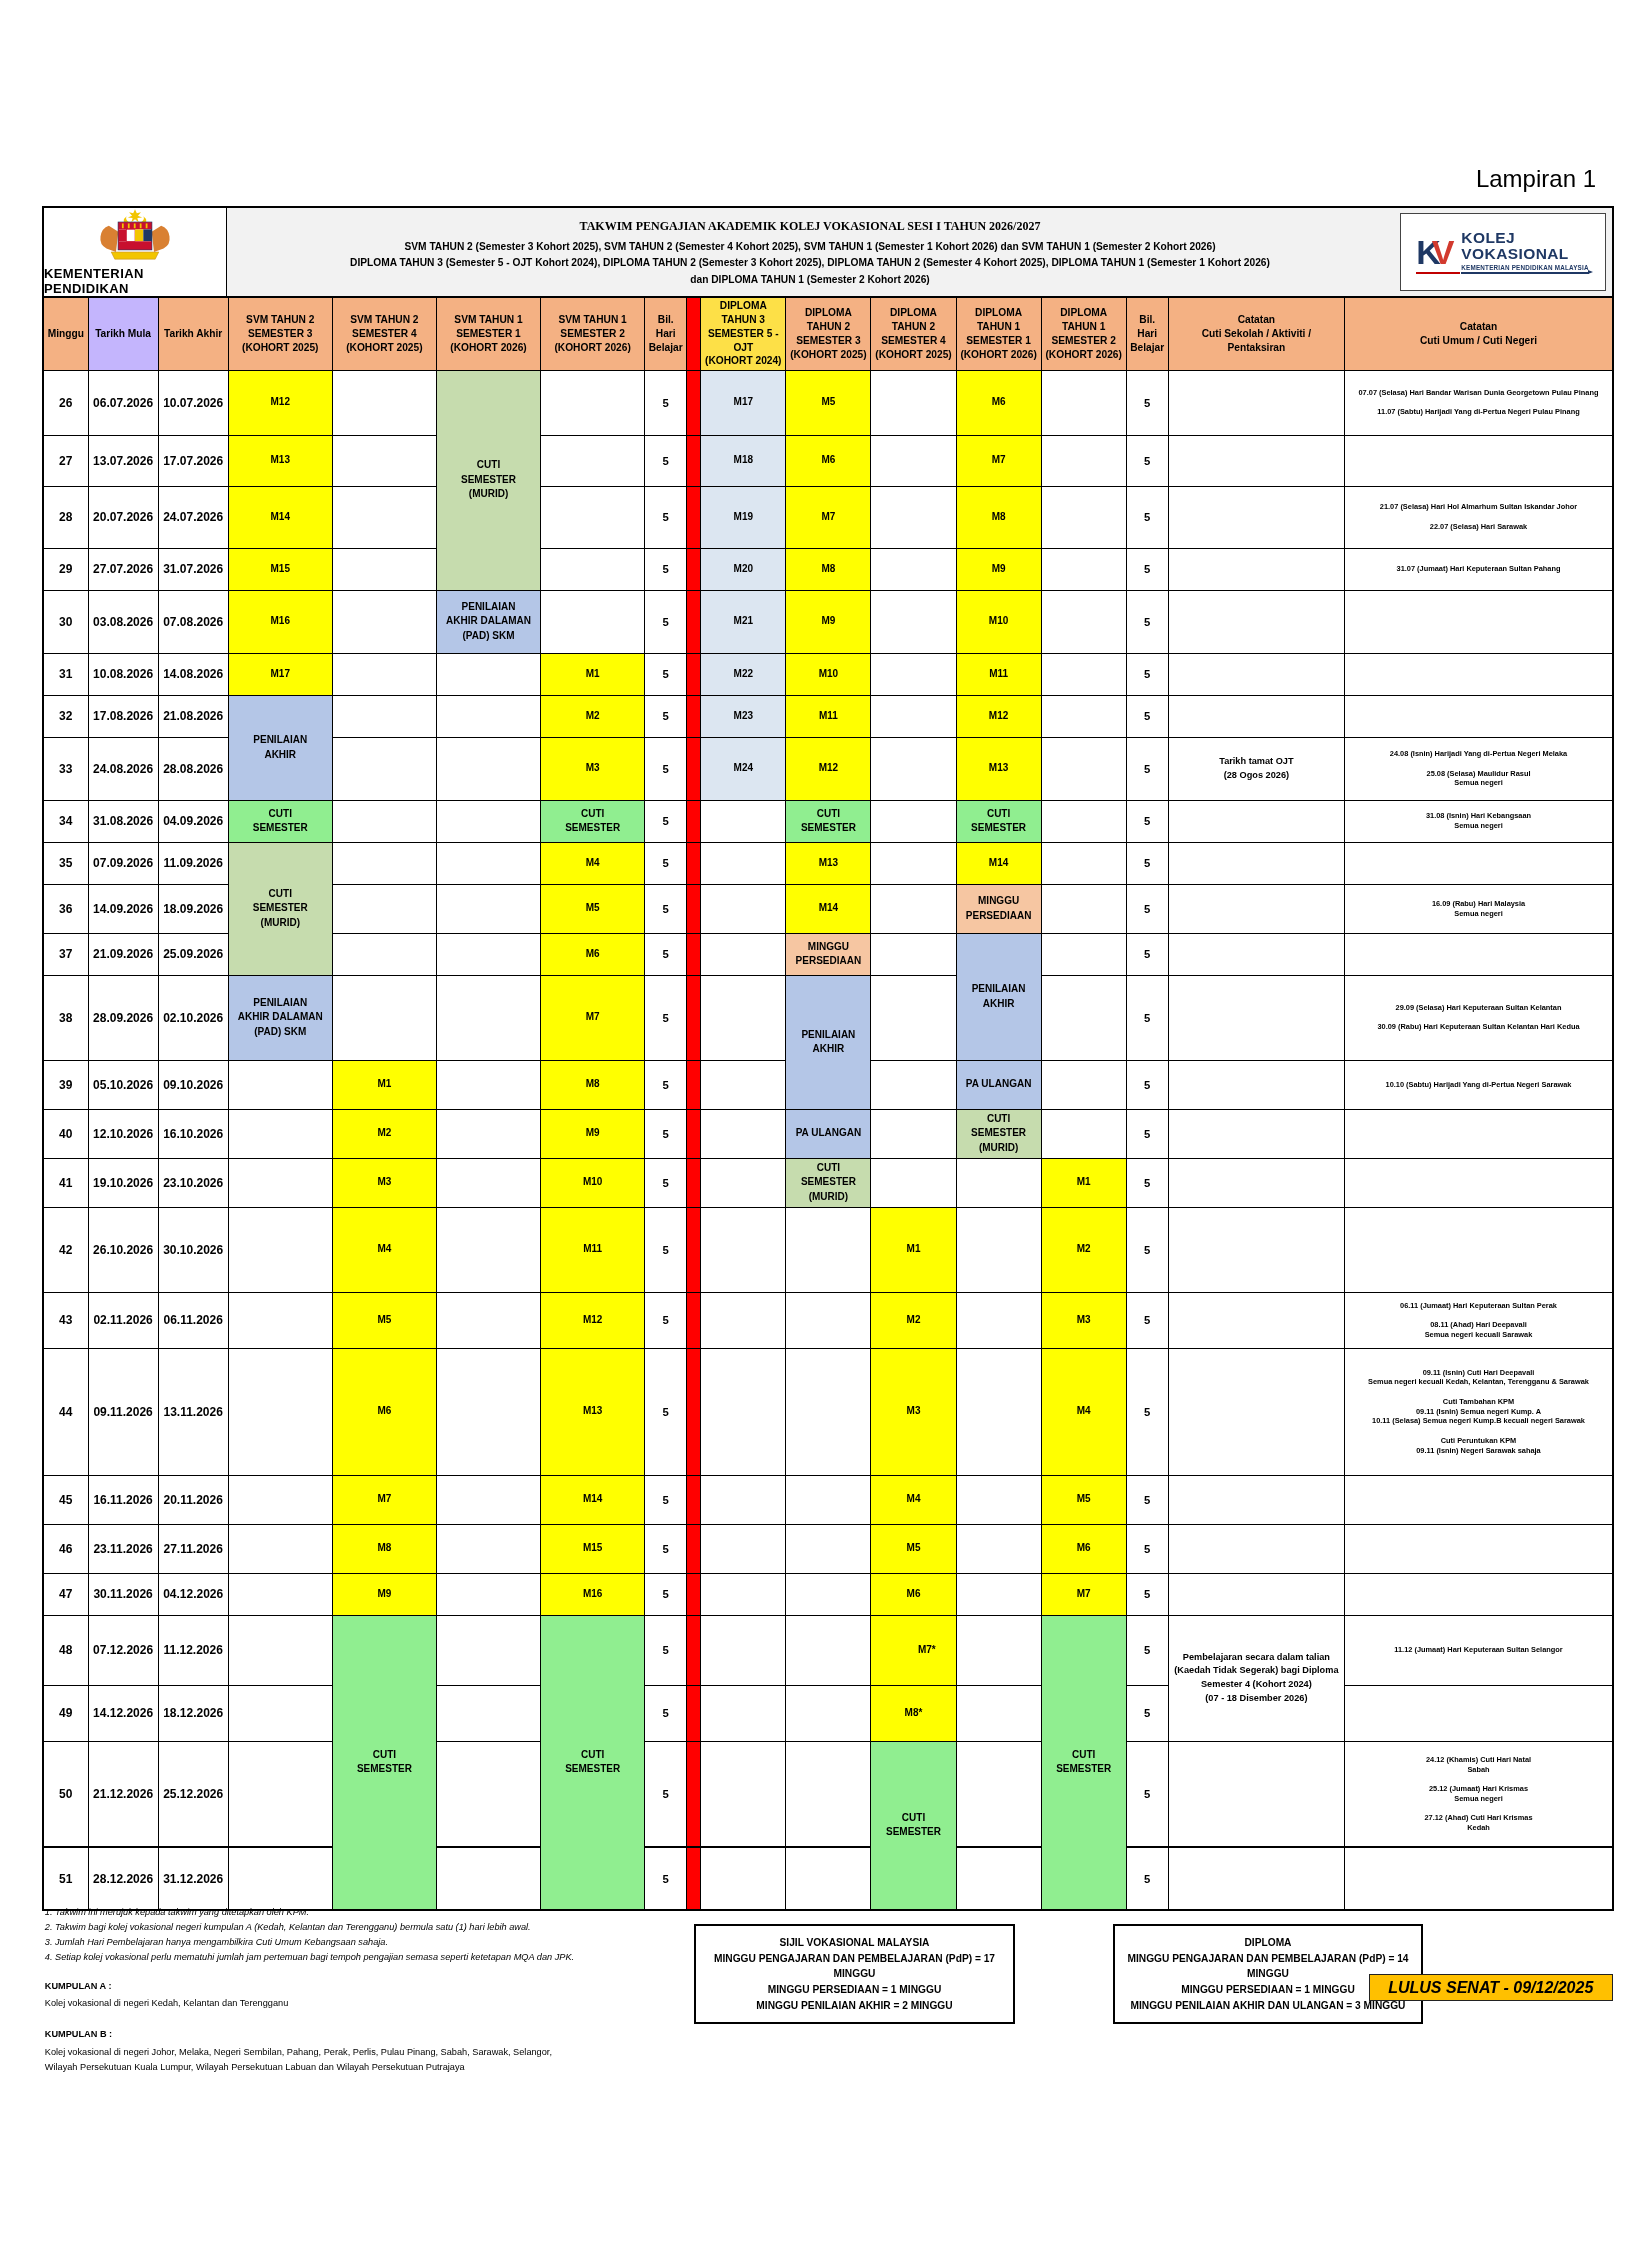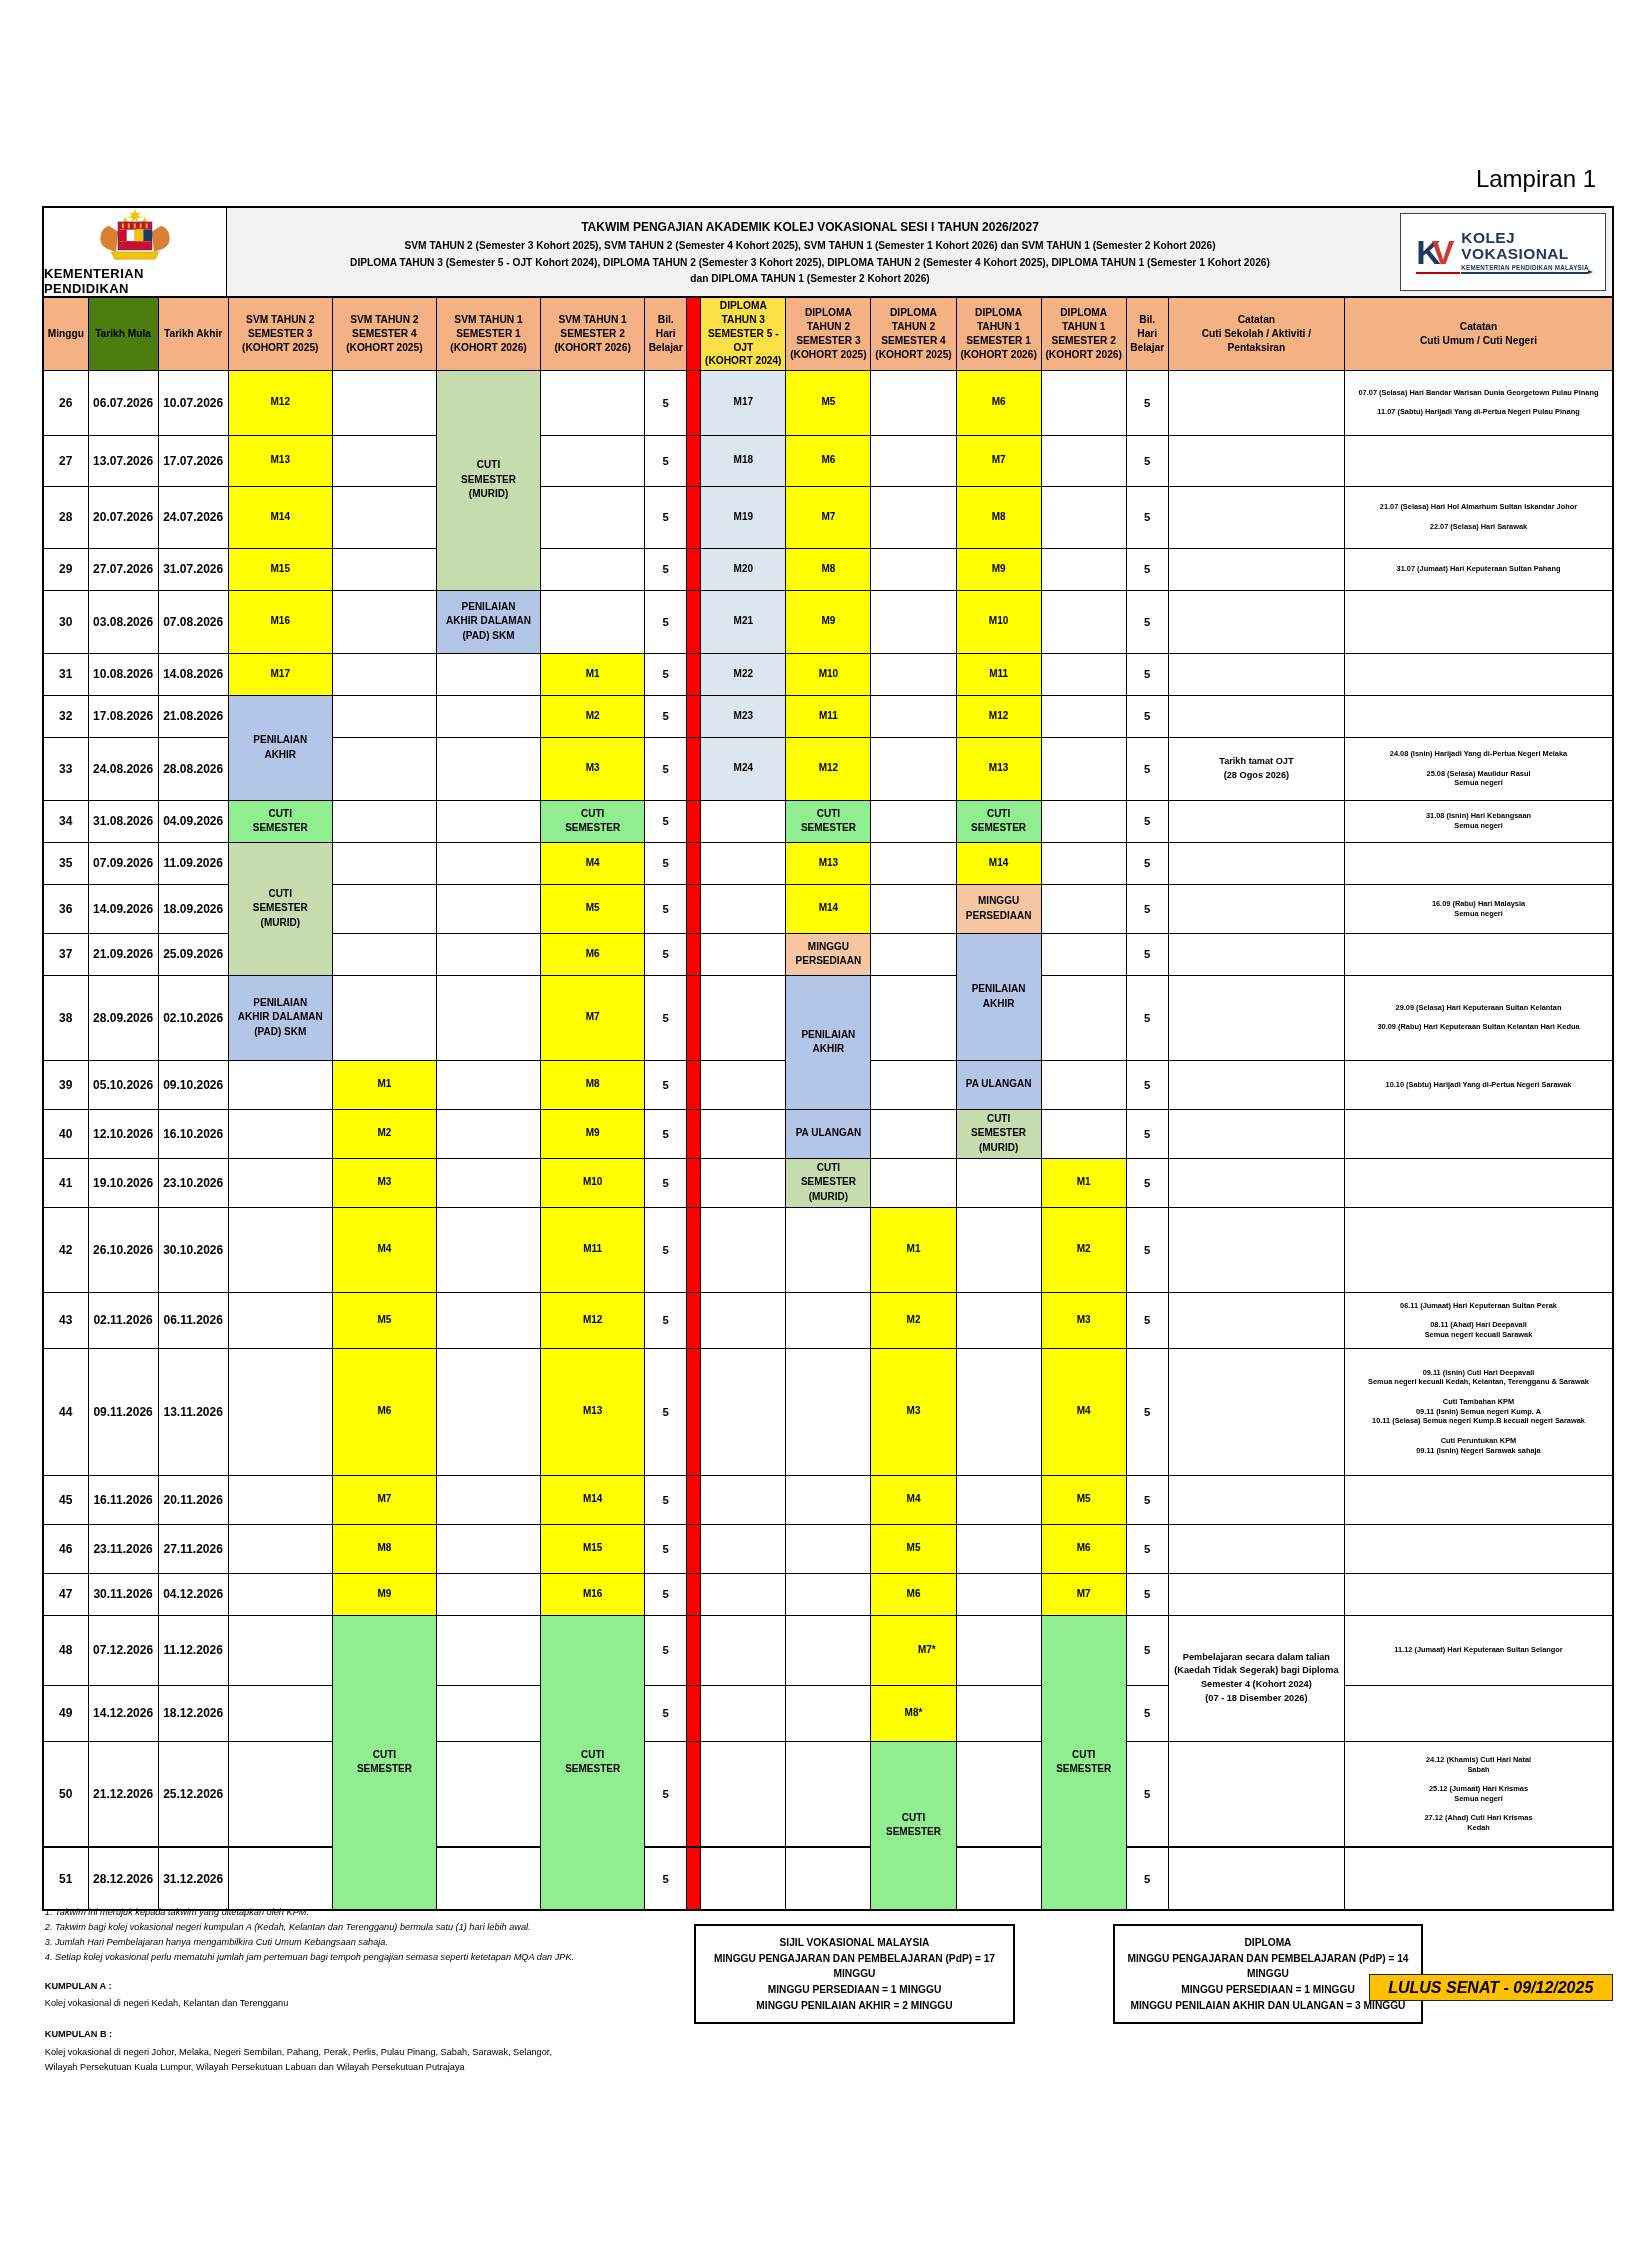--- a/index.html
+++ b/index.html
@@ -10,21 +10,21 @@
 
   .doc { position:absolute; left:42px; top:206px; width:1572px; }
 
   
   .doc-header { display:flex; height:90px; border:2.1px solid #000; border-bottom:none; }
   .crest-cell { width:183px; background:#fff; border-right:1.4px solid #000;
                 display:flex; flex-direction:column; align-items:center; justify-content:center; }
   .crest-label { font-size:13px; font-weight:bold; letter-spacing:0.4px; margin-top:2.1px; }
   .title-cell { flex:1; background:#F2F2F2; display:flex; flex-direction:column;
                 align-items:center; justify-content:center; text-align:center; padding:4.2px 7px; }
-  .title-l1 { font-size:12px; font-weight:bold; margin-bottom:6.3px; }
+  .title-l1 { font-size:12px; font-weight:bold; margin-bottom:6.3px;font-family:Liberation Serif, serif; }
   .title-l  { font-size:10.2px; font-weight:bold; margin-bottom:5.6px; }
   .kv-cell { width:219px; background:#F2F2F2; display:flex; align-items:center; justify-content:center; }
   .kv-box { width:206px; height:78px; background:#fff; border:1.4px solid #444;
             display:flex; align-items:center; justify-content:center; gap:7px; }
   .kv-mark { position:relative; display:flex; align-items:flex-start; }
   .kv-k { color:#1F3864; font-weight:900; font-size:34px; line-height:1; }
   .kv-v { color:#D23A2E; font-weight:900; font-size:34px; line-height:1; margin-left:-9.2px; }
   .kv-tagline { position:absolute; left:0; bottom:-5px; width:44px; height:2.1px; background:#C00000; }
   .kv-text { display:flex; flex-direction:column; }
   .kv-l1 { color:#1F3864; font-weight:900; font-size:15.5px; line-height:1.05; letter-spacing:0.4px; }
@@ -139,21 +139,21 @@
           <col style="width: 85px;">
           <col style="width: 85px;">
           <col style="width: 85px;">
           <col style="width: 42px;">
           <col style="width: 176px;">
           <col style="width: 268px;">
         </colgroup>
       <thead id="thead">
           <tr>
             <th style="background: rgb(244, 177, 131);">Minggu</th>
-            <th style="background: #4d7c0f;">Tarikh Mula</th>
+            <th style="background: #c4b5fd;">Tarikh Mula</th>
             <th style="background: rgb(244, 177, 131);">Tarikh Akhir</th>
             <th style="background: rgb(244, 177, 131);">SVM TAHUN 2
 SEMESTER 3
 (KOHORT 2025)</th>
             <th style="background: rgb(244, 177, 131);">SVM TAHUN 2
 SEMESTER 4
 (KOHORT 2025)</th>
             <th style="background: rgb(244, 177, 131);">SVM TAHUN 1
 SEMESTER 1
 (KOHORT 2026)</th>

